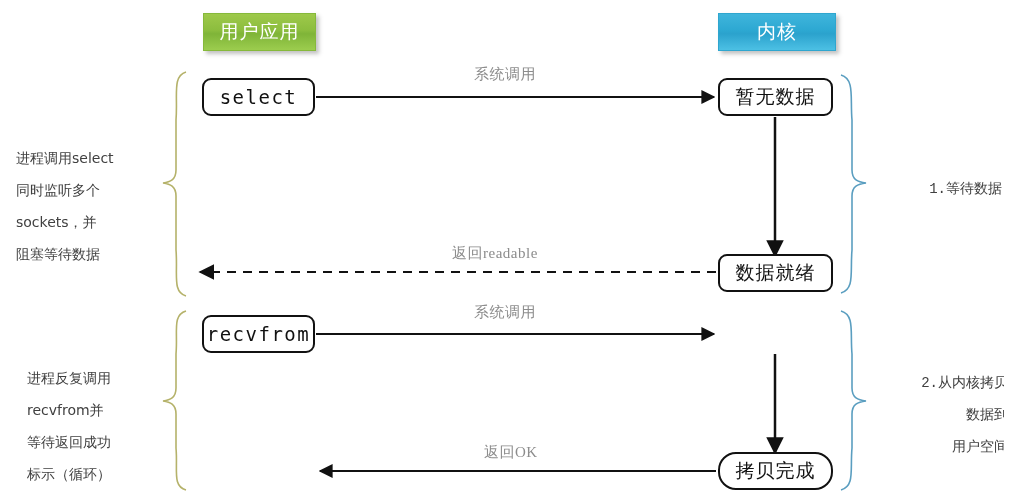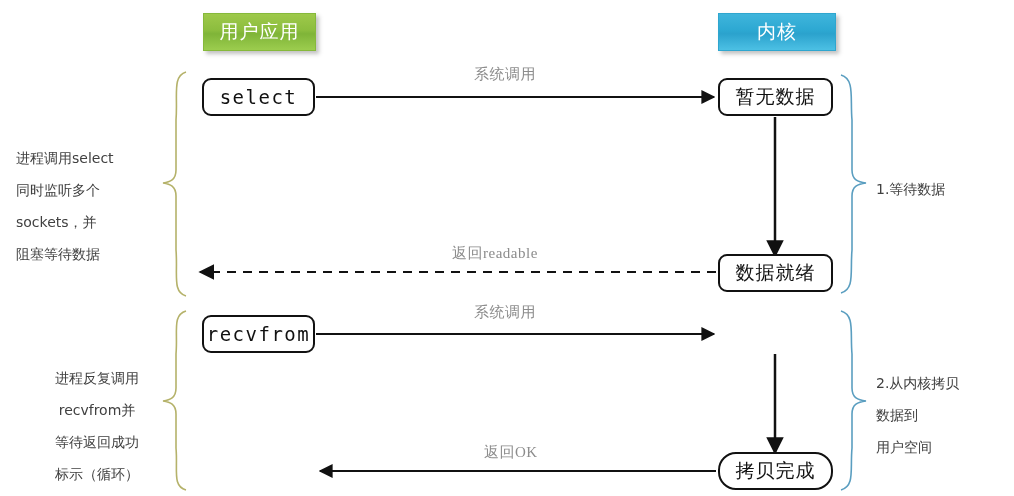--- a/index.html
+++ b/index.html
@@ -84,21 +84,21 @@
 
   
   .side {
     position: absolute;
     color: #404040;
     font-size: 14px;
     line-height: 32px;
     white-space: pre;
   }
   .side.left  { text-align: left; }
-  .side.right { text-align: left; }
+  .side.right { text-align: right; font-family: Liberation Mono, monospace; }
 
   
   svg.overlay {
     position: absolute;
     left: 0;
     top: 0;
     width: 1014px;
     height: 496px;
     pointer-events: none;
   }
@@ -199,21 +199,21 @@
 
   <div class="alabel" style="left:474px; top:303px;">系统调用</div>
 
   <div class="alabel mono" style="left:484px; top:443px;">返回OK</div>
 
   <div class="side left" style="left:16px; top:142px; width:150px;">进程调用select
 同时监听多个
 sockets，并
 阻塞等待数据</div>
 
-  <div class="side left" style="left:27px; top:362px; width:140px;text-align:center;">进程反复调用
+  <div class="side left" style="left:27px; top:362px; width:140px;">进程反复调用
 recvfrom并
 等待返回成功
 标示（循环）</div>
 
   <div class="side right" style="left:876px; top:173px; width:126px;">1.等待数据</div>
 
   <div class="side right" style="left:876px; top:367px; width:132px;">2.从内核拷贝
 数据到
 用户空间</div>
 

